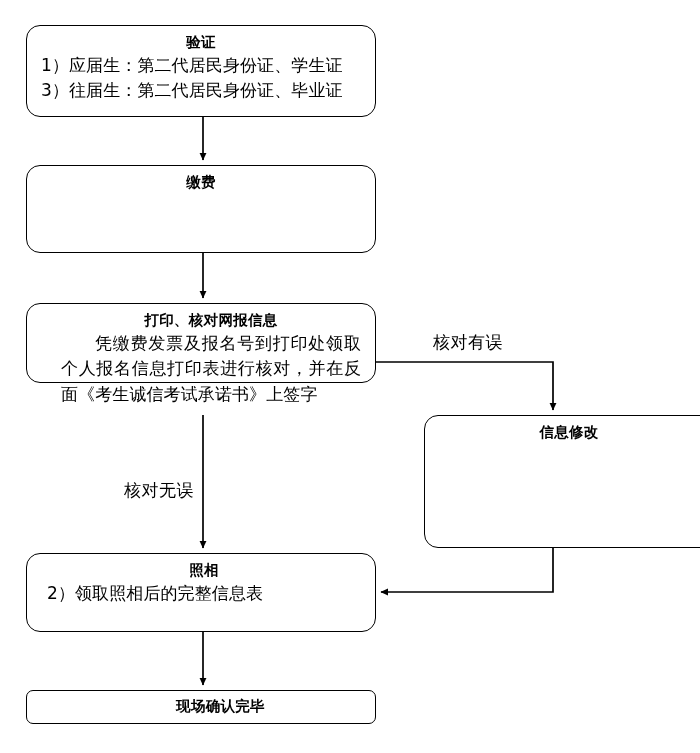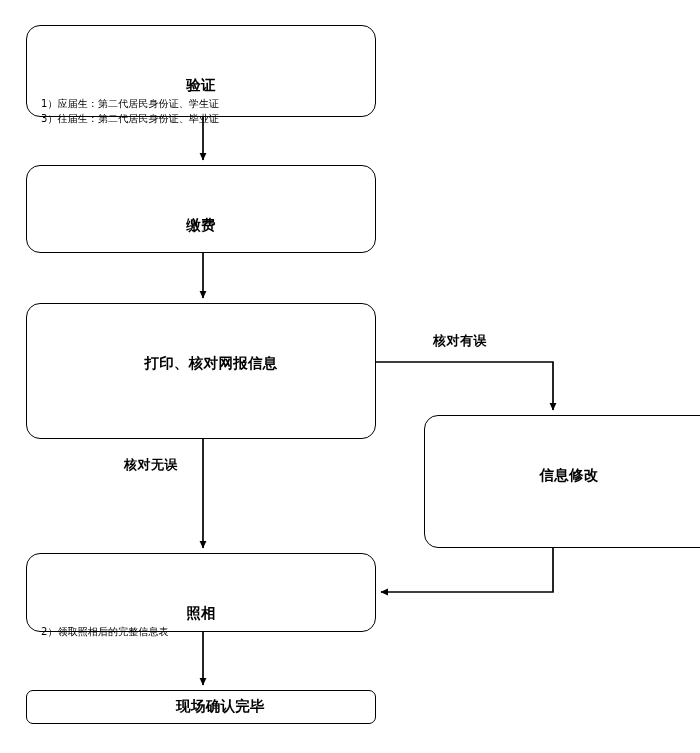--- a/index.html
+++ b/index.html
@@ -37,57 +37,56 @@
     padding-left: 39px;
   }
   .node-title {
     text-align: center;
     font-weight: bold;
     font-size: 14.5px;
     line-height: 1.35;
     letter-spacing: 0.3px;
   }
   .node-body {
-    font-size: 10px;
+    font-size: 17px;
     line-height: 1.52;
     letter-spacing: 0.1px;
   }
   .node-body .line {
     white-space: nowrap;
   }
   .node-body.indented {
     text-indent: 2em;
     white-space: normal;
     text-align: justify;
     text-align-last: left;
   }
   .node-inner {
     padding: 7px 14px 6px 14px;
-    margin-top: 43px;
   }
   .edge-label {
     position: absolute;
-    font-weight: bold;
-    font-size: 13px;
+    font-weight: normal;
+    font-size: 17px;
     letter-spacing: 0.5px;
     white-space: nowrap;
     line-height: 1;
   }
 
   
   #node-verify      { left: 26px;  top: 25px;  width: 350px; height: 92px; }
   #node-payment     { left: 26px;  top: 165px; width: 350px; height: 88px; }
-  #node-print       { left: 26px;  top: 303px; width: 350px; height: 136px; padding-left: 20px; }
+  #node-print       { left: 26px;  top: 303px; width: 350px; height: 80px; padding-left: 20px; }
   #node-modify      { left: 424px; top: 415px; width: 290px; height: 133px; }
-  #node-photo       { left: 26px;  top: 553px; width: 350px; height: 79px; }
+  #node-photo       { left: 26px;  top: 553px; width: 350px; height: 79px; padding-left: 6px; }
   #node-finish      { left: 26px;  top: 690px; width: 350px; height: 34px;
                       display: flex; align-items: center; justify-content: center; }
 
   #label-error   { left: 433px; top: 334px; }
-  #label-ok      { left: 124px; top: 458px; }
+  #label-ok      { left: 124px; top: 482px; }
 </style>
 </head>
 <body>
 
 <div id="canvas">
 
   <svg class="flow-svg" viewBox="0 0 700 753">
     <defs>
       <marker id="arrowhead" markerWidth="9" markerHeight="9" refX="7.4" refY="3.6" orient="auto" markerUnits="userSpaceOnUse">
         <path d="M0,0 L8,3.6 L0,7.2 z" fill="#000000"></path>
@@ -119,20 +118,21 @@
 
   <div class="node" id="node-payment">
     <div class="node-inner">
       <div class="node-title">缴费</div>
     </div>
   </div>
 
   <div class="node" id="node-print">
     <div class="node-inner">
       <div class="node-title">打印、核对网报信息</div>
+      <div class="node-body indented">凭缴费发票及报名号到打印处领取个人报名信息打印表进行核对，并在反面《考生诚信考试承诺书》上签字</div>
     </div>
   </div>
 
   <div class="node" id="node-modify">
     <div class="node-inner">
       <div class="node-title">信息修改</div>
     </div>
   </div>
 
   <div class="node" id="node-photo">

